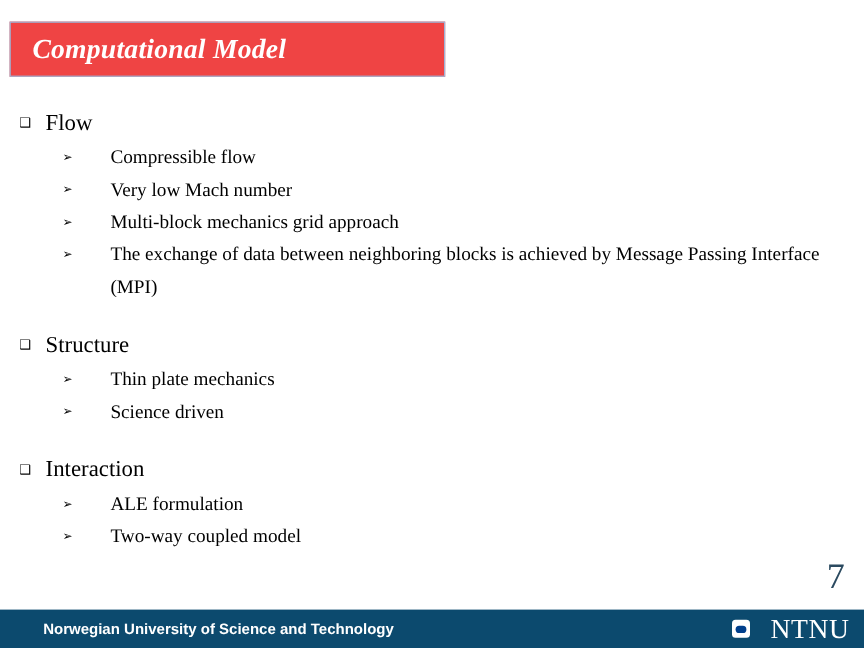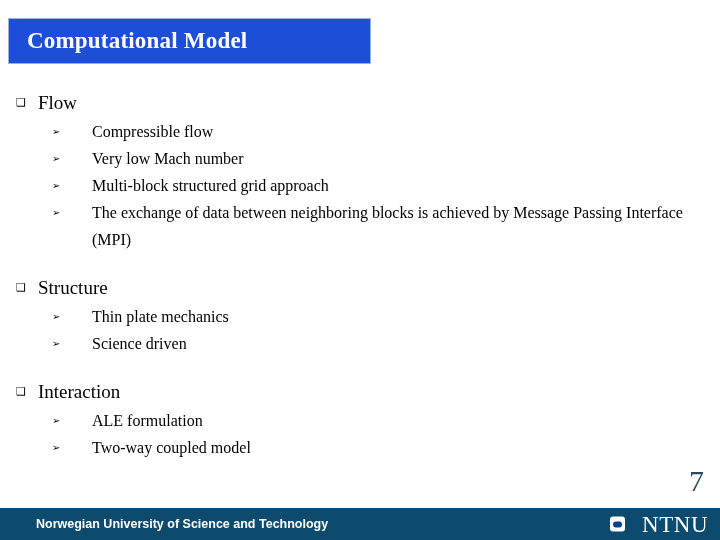--- a/index.html
+++ b/index.html
@@ -16,23 +16,24 @@
     color: #000000;
   }
 
   
   .title-bar {
     position: absolute;
     left: 8px;
     top: 18px;
     width: 363px;
     height: 46px;
-    background: #1d4ed8;
+    background: #ef4444;
     border: 1px solid #9DB4D8;
     box-sizing: border-box;
+    font-style: italic;
   }
   .title-text {
     position: absolute;
     left: 18px;
     top: 50%;
     transform: translateY(-50%);
     color: #ffffff;
     font-size: 23px;
     font-weight: bold;
     font-family: "Liberation Serif", "DejaVu Serif", serif;
@@ -180,21 +181,21 @@
     <div class="lvl2">
       <span class="bullet-ar">➢</span>
       <span class="lvl2-text">Compressible flow</span>
     </div>
     <div class="lvl2">
       <span class="bullet-ar">➢</span>
       <span class="lvl2-text">Very low Mach number</span>
     </div>
     <div class="lvl2">
       <span class="bullet-ar">➢</span>
-      <span class="lvl2-text">Multi-block structured grid approach</span>
+      <span class="lvl2-text">Multi-block mechanics grid approach</span>
     </div>
     <div class="lvl2">
       <span class="bullet-ar">➢</span>
       <span class="lvl2-text">The exchange of data between neighboring blocks is achieved by Message Passing Interface (MPI)</span>
     </div>
   </div>
 
   <div class="gap-md"></div>
 
   <div class="group">

